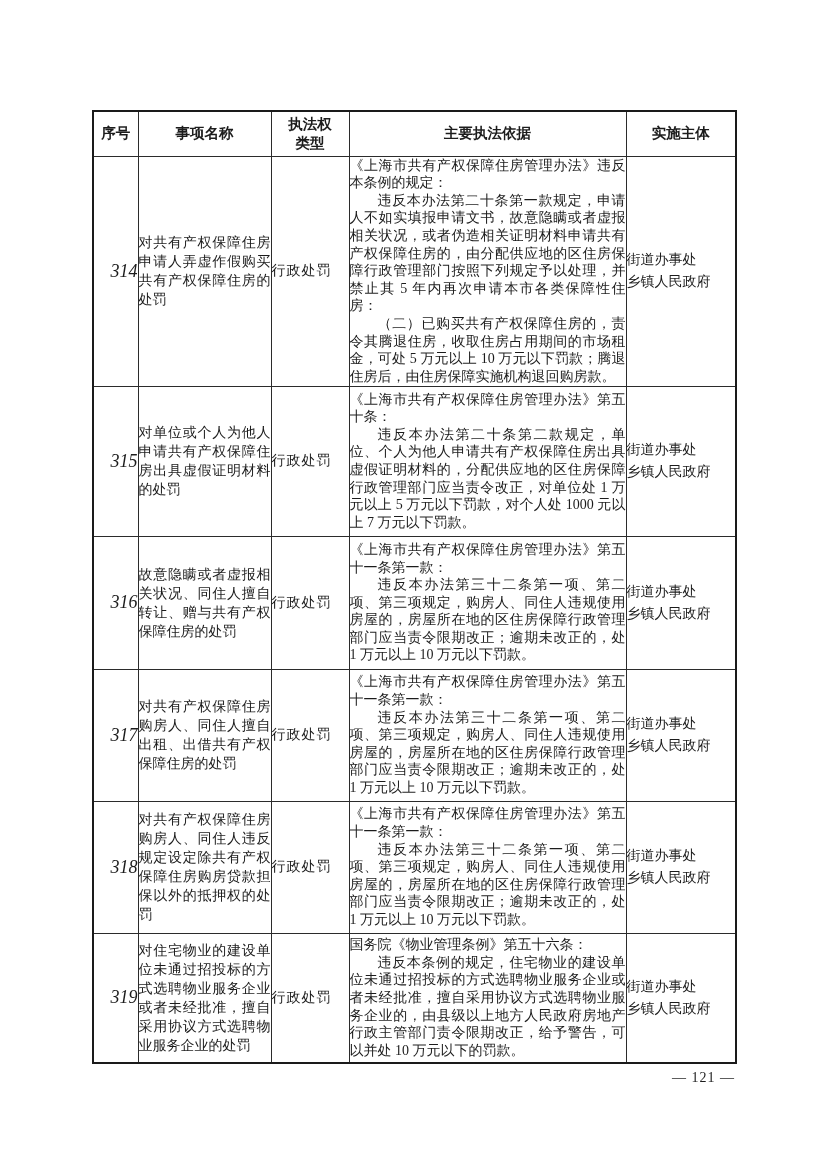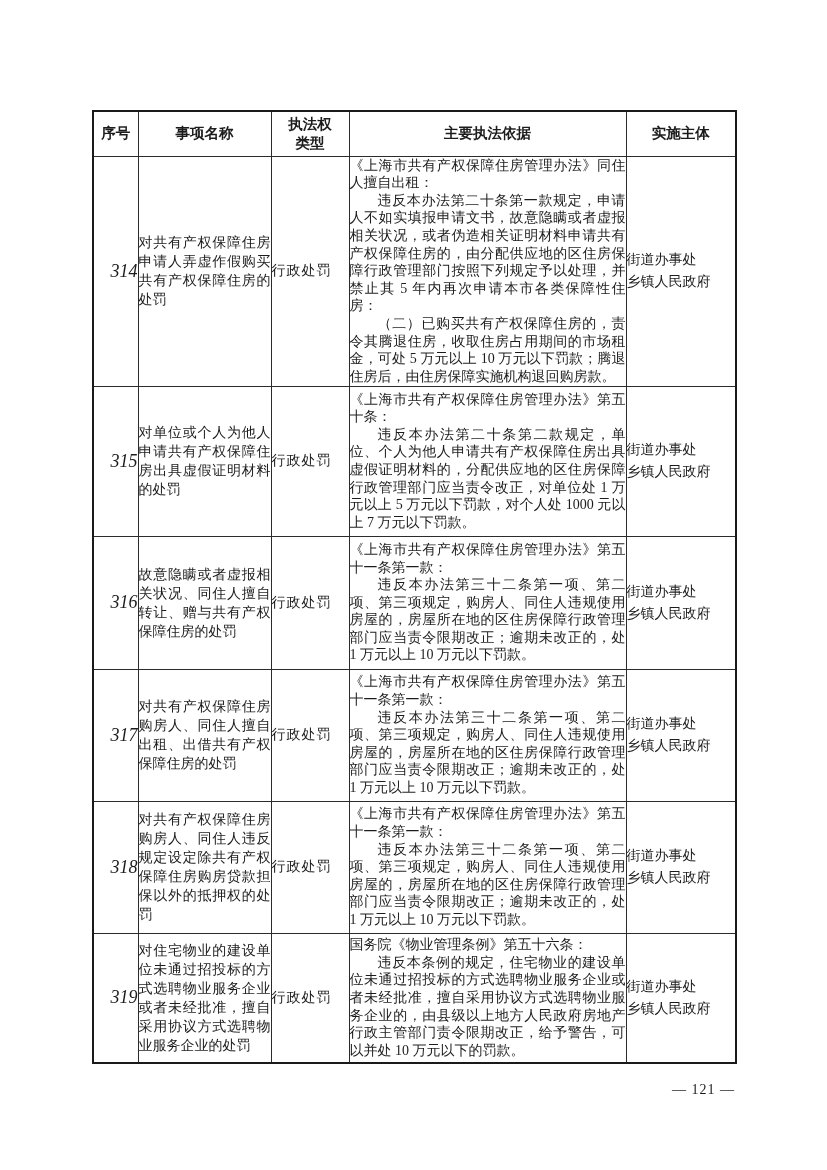--- a/index.html
+++ b/index.html
@@ -70,21 +70,21 @@
     width:643px; height:22px;
     font-size:14px;
   }
   .footer .issue {
     position:absolute;
     left:0; right:0;
     text-align:center;
   }
   .footer .pageno {
     position:absolute;
-    right:0; top:16px;
+    right:0; top:4px;
     letter-spacing:1px;
     text-align:right;
   }
 </style>
 </head>
 <body>
 
 <div class="page">
 
   <table class="items">
@@ -106,21 +106,21 @@
       </th>
       <th class="hd">主要执法依据</th>
       <th class="hd">实施主体</th>
     </tr>
 
     <tr style="height:230px">
       <td class="c-no">314</td>
       <td class="c-name">对共有产权保障住房申请人弄虚作假购买共有产权保障住房的处罚</td>
       <td class="c-type">行政处罚</td>
       <td class="c-basis">
-        <p>《上海市共有产权保障住房管理办法》同住人擅自出租：</p>
+        <p>《上海市共有产权保障住房管理办法》违反本条例的规定：</p>
         <p class="ind">违反本办法第二十条第一款规定，申请人不如实填报申请文书，故意隐瞒或者虚报相关状况，或者伪造相关证明材料申请共有产权保障住房的，由分配供应地的区住房保障行政管理部门按照下列规定予以处理，并禁止其 5 年内再次申请本市各类保障性住房：</p>
         <p class="ind">（二）已购买共有产权保障住房的，责令其腾退住房，收取住房占用期间的市场租金，可处 5 万元以上 10 万元以下罚款；腾退住房后，由住房保障实施机构退回购房款。</p>
       </td>
       <td class="c-entity">
         <div>街道办事处</div>
         <div>乡镇人民政府</div>
       </td>
     </tr>
 
     <tr style="height:150px">

